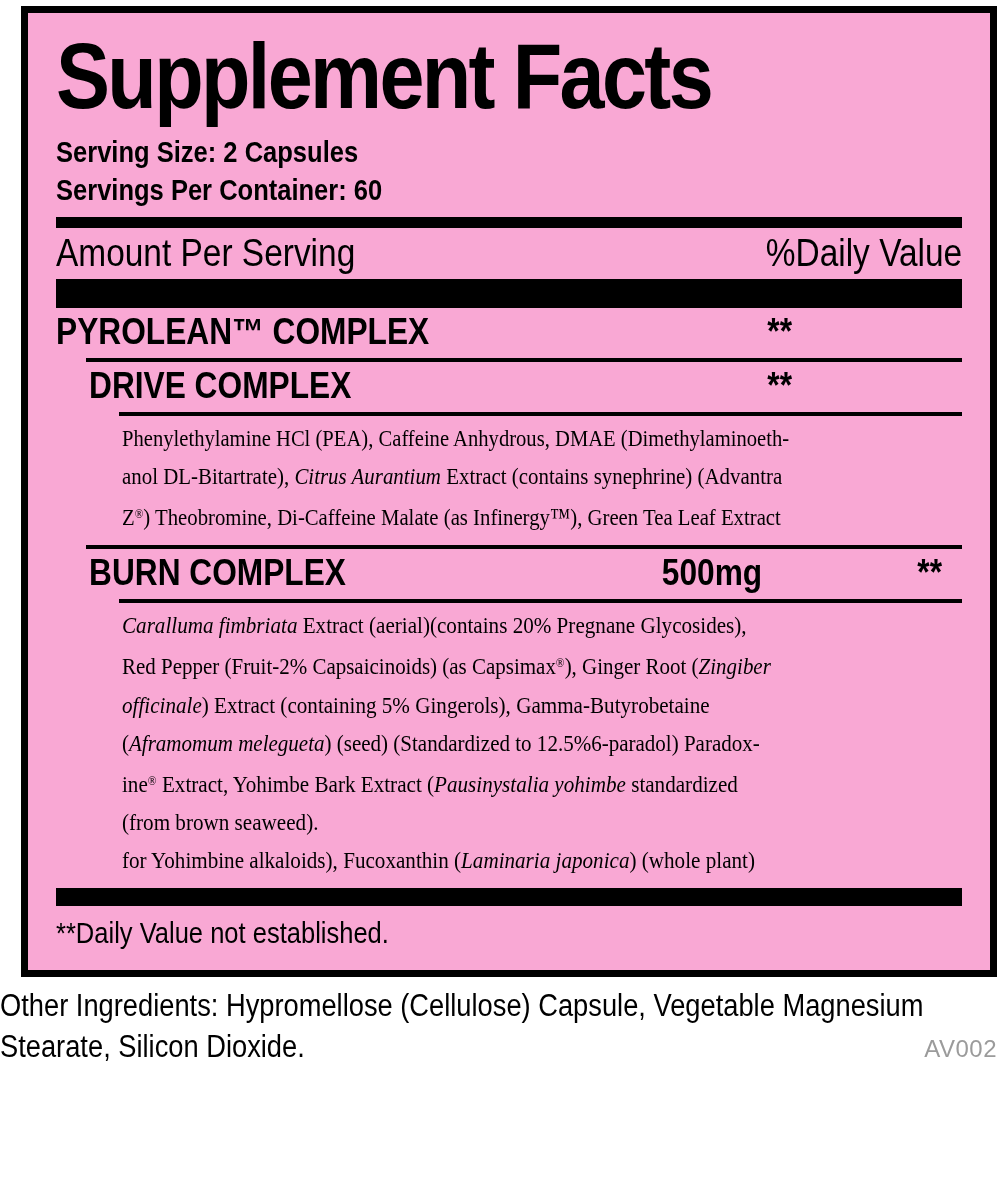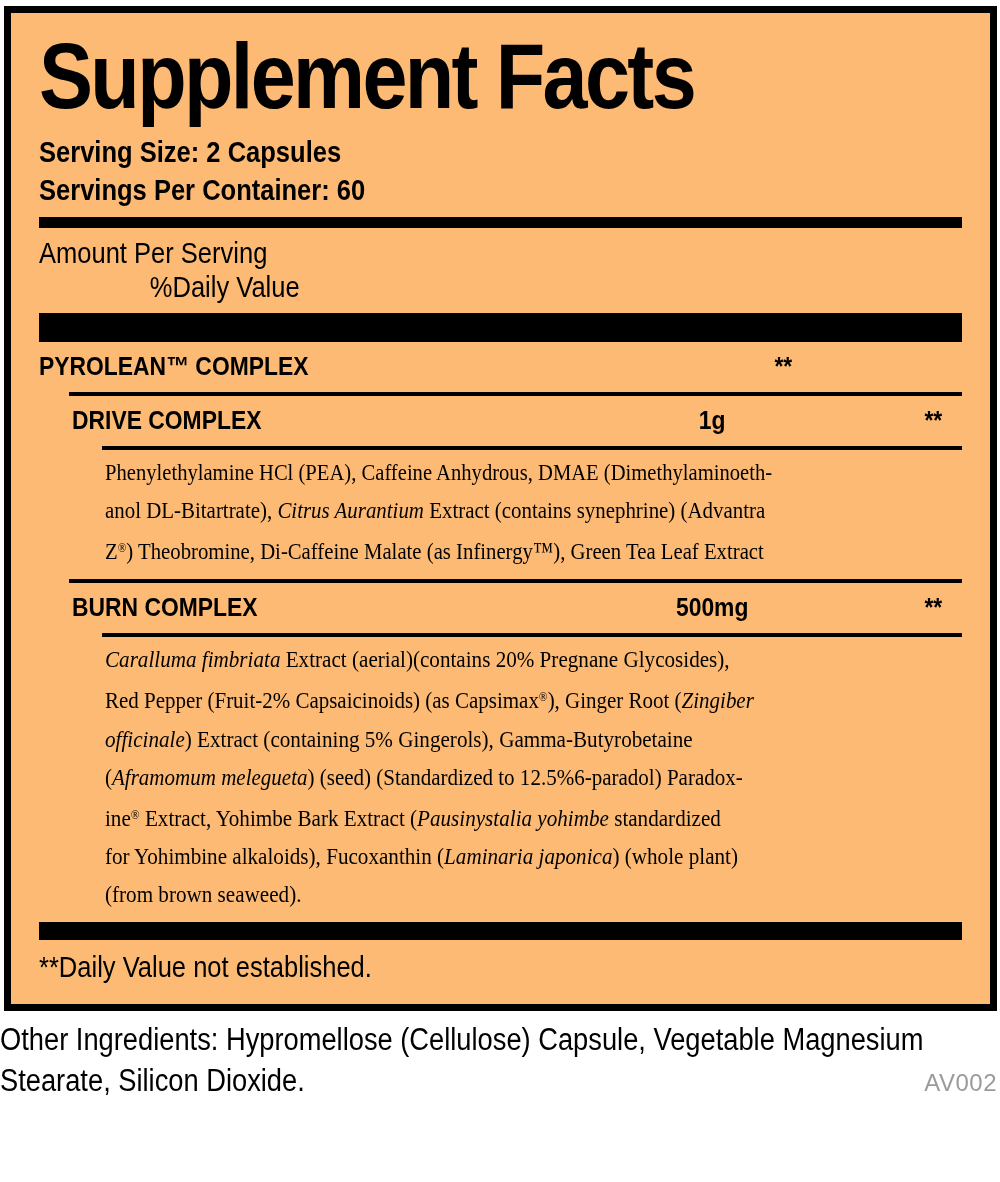--- a/index.html
+++ b/index.html
@@ -6,54 +6,54 @@
     margin: 0; padding: 0;
     background: #ffffff;
     width: 1000px; height: 1182px;
     font-family: "Liberation Sans", "DejaVu Sans", sans-serif;
     color: #000;
     overflow: hidden;
   }
   .page { position: relative; width: 1000px; height: 1182px; }
 
   .panel {
-    margin: 6px 3px 0 4px;
+    margin: 6px 3px 0 21px;
     border: 7px solid #000;
     padding: 16px 28px 20px 28px;
-    background: #fdba74;
+    background: #f9a8d4;
   }
 
   .title {
     font-weight: bold;
     font-size: 92px;
     line-height: 94px;
     letter-spacing: -3px;
     margin-bottom: 10px;
   }
 
   .serv { font-size: 29px; line-height: 38px; font-weight: bold; }
 
   .bar { background: #000; }
   .bar-m { height: 11px; }
   .bar-t { height: 18px; }
 
   .hdr-row {
     display: flex; justify-content: space-between;
     padding: 8px 0 9px 0;
-    font-size: 29px; line-height: 34px; flex-direction: column;
+    font-size: 38px; line-height: 34px;
   }
 
   .row {
     display: grid;
     grid-template-columns: 1fr 200px 150px;
     align-items: baseline;
     padding: 7px 0 9px 0;
     font-size: 29px; line-height: 34px;
   }
-  .row.bold { font-weight: bold; font-size: 26px; }
+  .row.bold { font-weight: bold; font-size: 36px; }
   .row.ind1 { padding-left: 33px; }
   .cell-n { text-align: left; min-width: 0; }
   .cell-a { text-align: center; }
   .cell-d { text-align: right; padding-right: 20px; }
 
   .rule { height: 4px; background: #000; }
   .rule.ind1 { margin-left: 30px; }
   .rule.ind2 { margin-left: 63px; }
 
   .desc { padding: 3px 0 9px 66px; font-size: 24px; line-height: 38px; font-family: Liberation Serif, serif; }
@@ -116,21 +116,20 @@
 
     <div>
         <div class="bar bar-t"></div>
         <div class="row bold">
           <div class="cell-n"><span class="fit" style="transform: scaleX(0.88);"><span>PYROLEAN</span><span>™</span><span> COMPLEX</span></span></div>
           <div class="cell-d"><span class="fit-r" style="transform: scaleX(0.88);">**</span></div>
         </div>
         <div class="rule ind1"></div>
         <div class="row bold ind1">
           <div class="cell-n"><span class="fit" style="transform: scaleX(0.88);"><span>DRIVE COMPLEX</span></span></div>
-          <div class="cell-a"><span class="fit-c" style="transform: scaleX(0.88);">1g</span></div>
           <div class="cell-d"><span class="fit-r" style="transform: scaleX(0.88);">**</span></div>
         </div>
         <div class="rule ind2"></div>
         <div class="desc">
           <div class="desc-line"><span class="fit" style="transform: scaleX(0.858859);"><span>Phenylethylamine HCl (PEA), Caffeine Anhydrous, DMAE (Dimethylaminoeth-</span></span></div>
           <div class="desc-line"><span class="fit" style="transform: scaleX(0.871066);"><span>anol DL-Bitartrate), </span><span class="i">Citrus Aurantium</span><span> Extract (contains synephrine) (Advantra</span></span></div>
           <div class="desc-line"><span class="fit" style="transform: scaleX(0.864048);"><span>Z</span><span class="sup">®</span><span>) Theobromine, Di-Caffeine Malate (as Infinergy</span><span>™</span><span>), Green Tea Leaf Extract</span></span></div>
         </div>
         <div class="rule ind1"></div>
         <div class="row bold ind1">
@@ -138,22 +137,22 @@
           <div class="cell-a"><span class="fit-c" style="transform: scaleX(0.88);">500mg</span></div>
           <div class="cell-d"><span class="fit-r" style="transform: scaleX(0.88);">**</span></div>
         </div>
         <div class="rule ind2"></div>
         <div class="desc">
           <div class="desc-line"><span class="fit" style="transform: scaleX(0.88);"><span class="i">Caralluma fimbriata</span><span> Extract (aerial)(contains 20% Pregnane Glycosides),</span></span></div>
           <div class="desc-line"><span class="fit" style="transform: scaleX(0.873727);"><span>Red Pepper (Fruit-2% Capsaicinoids) (as Capsimax</span><span class="sup">®</span><span>), Ginger Root (</span><span class="i">Zingiber</span></span></div>
           <div class="desc-line"><span class="fit" style="transform: scaleX(0.88);"><span class="i">officinale</span><span>) Extract (containing 5% Gingerols), Gamma-Butyrobetaine</span></span></div>
           <div class="desc-line"><span class="fit" style="transform: scaleX(0.87551);"><span>(</span><span class="i">Aframomum melegueta</span><span>) (seed) (Standardized to 12.5%6-paradol) Paradox-</span></span></div>
           <div class="desc-line"><span class="fit" style="transform: scaleX(0.88);"><span>ine</span><span class="sup">®</span><span> Extract, Yohimbe Bark Extract (</span><span class="i">Pausinystalia yohimbe</span><span> standardized</span></span></div>
+          <div class="desc-line"><span class="fit" style="transform: scaleX(0.88);"><span>(from brown seaweed).</span></span></div>
           <div class="desc-line"><span class="fit" style="transform: scaleX(0.88);"><span>for Yohimbine alkaloids), Fucoxanthin (</span><span class="i">Laminaria japonica</span><span>) (whole plant)</span></span></div>
-          <div class="desc-line"><span class="fit" style="transform: scaleX(0.88);"><span>(from brown seaweed).</span></span></div>
         </div>
         <div class="bar bar-t"></div>
       </div>
 
     <div class="footnote">
       <span class="fit" style="transform: scaleX(0.88);">**Daily Value not established.</span>
     </div>
 
   </div>
 

